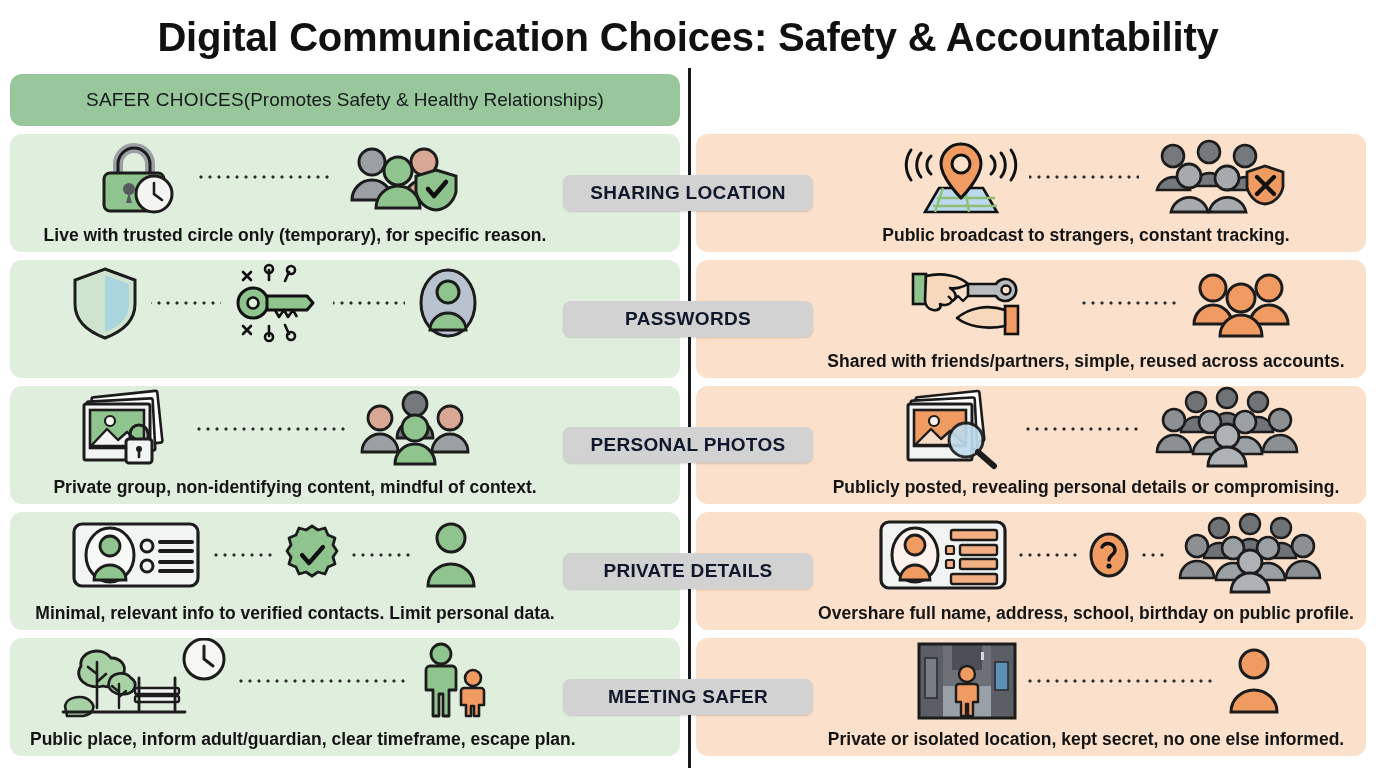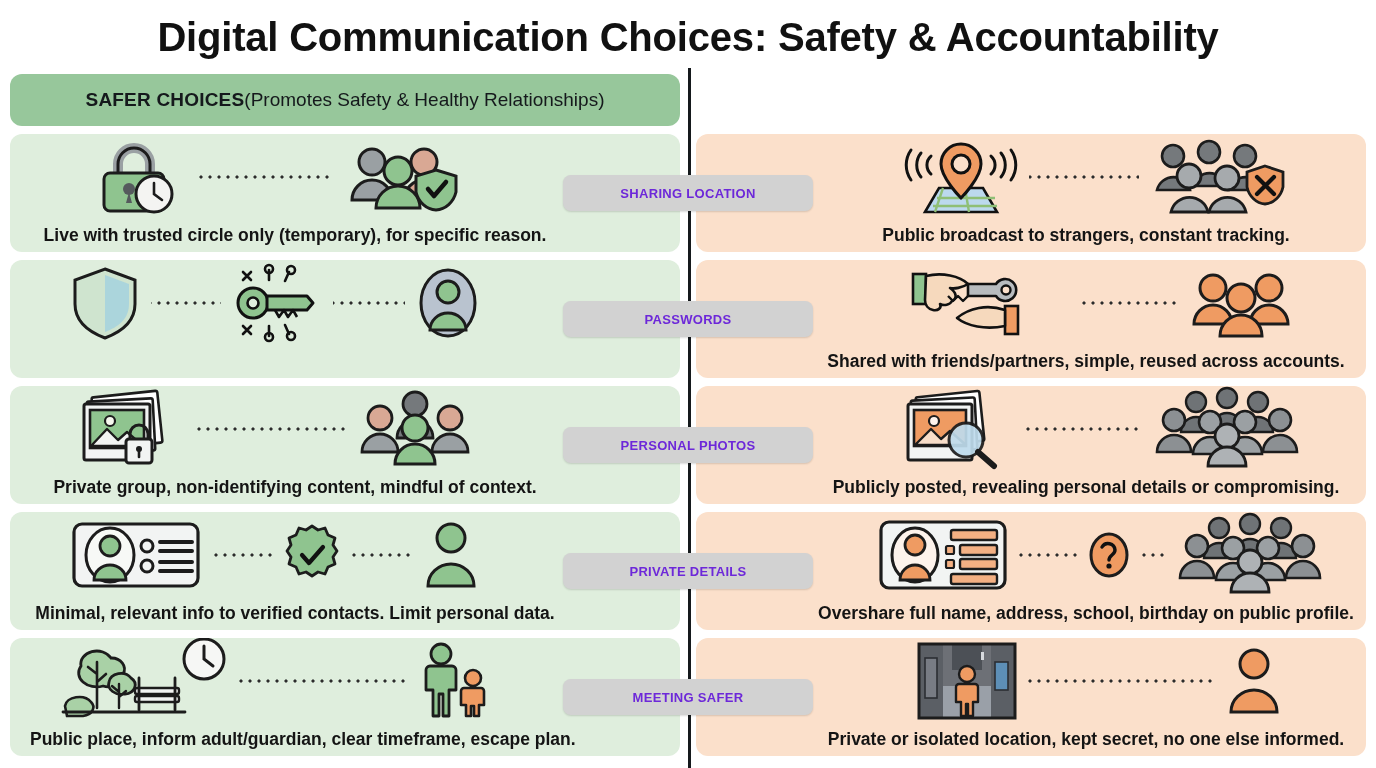--- a/index.html
+++ b/index.html
@@ -30,21 +30,21 @@
   
   .hdr {
     position: absolute; top: 74px; height: 52px;
     border-radius: 12px;
     display: flex; align-items: center; justify-content: center;
     font-size: 19px; color: #15191c;
     white-space: nowrap;
   }
   .hdr.left  { left: 10px;  width: 670px; background: #97c79b; }
   .hdr.right { left: 696px; width: 670px; background: #f0a070; }
-  .hdr .strong { font-weight: bold; letter-spacing: 0.2px; }
+  .hdr .strong { font-weight: normal; letter-spacing: 0.2px; }
   .hdr .sub { font-weight: normal; }
 
   
   .row { position: absolute; left: 0; width: 1376px; }
   .panel {
     position: absolute; top: 0; height: 118px;
     border-radius: 12px; overflow: hidden;
   }
   .panel.left  { left: 10px;  width: 670px; background: #dfeedd; }
   .panel.right { left: 696px; width: 670px; background: #fbe0cb; }
@@ -73,21 +73,21 @@
     background-size: 9px 4px; background-repeat: repeat-x;
     background-position: center;
     align-self: center;
   }
 
   
   .pill {
     position: absolute; left: 563px; width: 250px; height: 36px;
     background: #d2d2d2; border-radius: 8px;
     display: flex; align-items: center; justify-content: center;
-    font-size: 13px; font-weight: bold; color: #6d28d9;
+    font-size: 19px; font-weight: bold; color: #0f172a;
     letter-spacing: 0.3px; white-space: nowrap;
     z-index: 5;
     box-shadow: 0 1px 2px rgba(0,0,0,0.14);
   }
 
   svg { display: block; overflow: visible; }
 </style>
 </head>
 <body>
 

